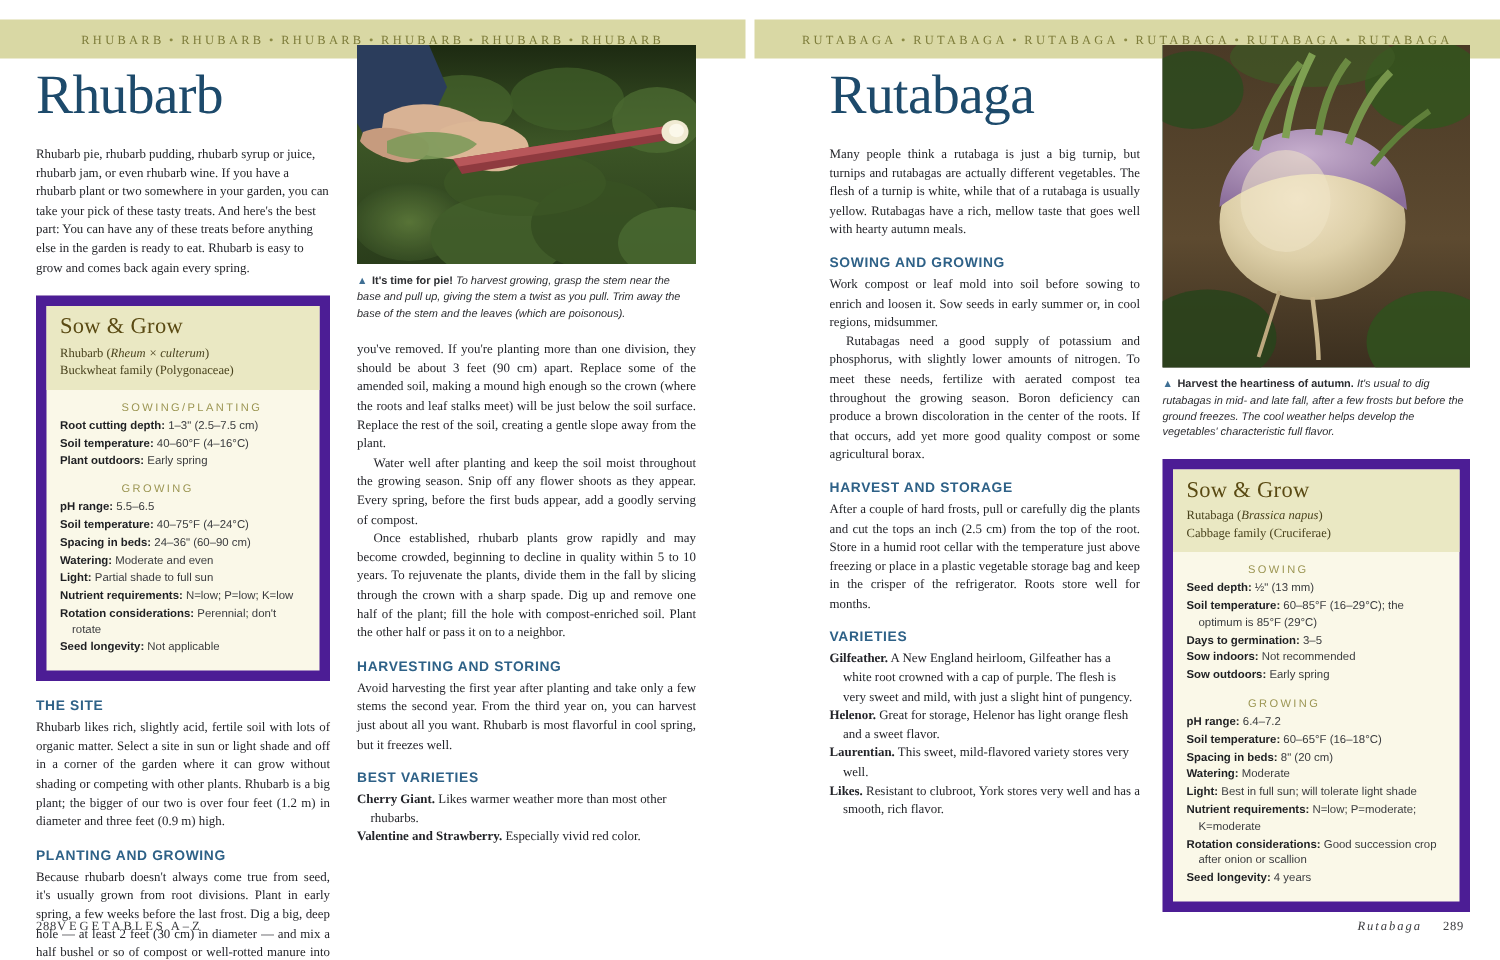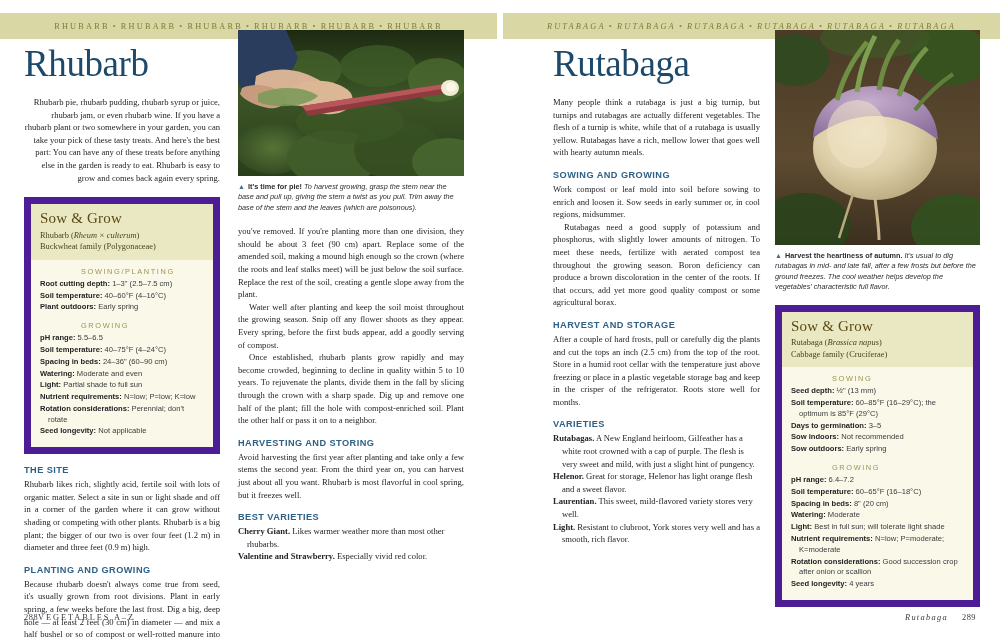--- a/index.html
+++ b/index.html
@@ -20,21 +20,21 @@
     position: absolute;
     top: 13px;
     height: 26px;
     background: #d9d8a4;
     display: flex;
     align-items: center;
     justify-content: center;
     overflow: hidden;
   }
   .band.left  { left: 0px;   width: 497px; }
-  .band.right { left: 503px; width: 497px; font-style: italic; }
+  .band.right { left: 503px; width: 497px; }
   .band-text {
     font-family: "Liberation Serif", serif;
     font-size: 8.3px;
     letter-spacing: 2.2px;
     color: #7d7c3a;
     white-space: nowrap;
   }
   .band-text .dot { color: #8b8a45; padding: 0 3px; }
 
   
@@ -61,21 +61,21 @@
   
   p.body {
     font-family: "Liberation Serif", serif;
     font-size: 8.6px;
     line-height: 12.6px;
     color: #24252a;
     text-align: justify;
     hyphens: auto;
   }
   p.body.indent { text-indent: 11px; }
-  p.body.lead { text-align: right; }
+  p.body.lead { text-align: left; }
 
   h2.sec {
     font-family: Liberation Sans, sans-serif;
     font-size: 9.2px;
     font-weight: bold;
     letter-spacing: 0.45px;
     color: #2e6187;
     margin-top: 11px;
     margin-bottom: 3px;
   }
@@ -279,35 +279,35 @@
 
     <h2 class="sec">BEST VARIETIES</h2>
     <div id="rh-vars">
         <p class="variety"><b>Cherry Giant.</b><span> Likes warmer weather more than most other rhubarbs.</span></p>
         <p class="variety"><b>Valentine and Strawberry.</b><span> Especially vivid red color.</span></p>
       </div>
   </div>
 
   <div class="col col3">
     <h1 class="title">Rutabaga</h1>
-    <p class="body">Many people think a rutabaga is just a big turnip, but turnips and rutabagas are actually different vegetables. The flesh of a turnip is white, while that of a rutabaga is usually yellow. Rutabagas have a rich, mellow lower that goes well with hearty autumn meals.</p>
+    <p class="body">Many people think a rutabaga is just a big turnip, but turnips and rutabagas are actually different vegetables. The flesh of a turnip is white, while that of a rutabaga is usually yellow. Rutabagas have a rich, mellow taste that goes well with hearty autumn meals.</p>
 
     <h2 class="sec">SOWING AND GROWING</h2>
     <p class="body">Work compost or leaf mold into soil before sowing to enrich and loosen it. Sow seeds in early summer or, in cool regions, midsummer.</p>
     <p class="body indent">Rutabagas need a good supply of potassium and phosphorus, with slightly lower amounts of nitrogen. To meet these needs, fertilize with aerated compost tea throughout the growing season. Boron deficiency can produce a brown discoloration in the center of the roots. If that occurs, add yet more good quality compost or some agricultural borax.</p>
 
     <h2 class="sec">HARVEST AND STORAGE</h2>
     <p class="body">After a couple of hard frosts, pull or carefully dig the plants and cut the tops an inch (2.5 cm) from the top of the root. Store in a humid root cellar with the temperature just above freezing or place in a plastic vegetable storage bag and keep in the crisper of the refrigerator. Roots store well for months.</p>
 
     <h2 class="sec">VARIETIES</h2>
     <div id="ru-vars">
-        <p class="variety"><b>Rutabagas.</b><span> A New England heirloom, Gilfeather has a white root crowned with a cap of purple. The flesh is very sweet and mild, with just a slight hint of pungency.</span></p>
+        <p class="variety"><b>Gilfeather.</b><span> A New England heirloom, Gilfeather has a white root crowned with a cap of purple. The flesh is very sweet and mild, with just a slight hint of pungency.</span></p>
         <p class="variety"><b>Helenor.</b><span> Great for storage, Helenor has light orange flesh and a sweet flavor.</span></p>
         <p class="variety"><b>Laurentian.</b><span> This sweet, mild-flavored variety stores very well.</span></p>
-        <p class="variety"><b>Light.</b><span> Resistant to clubroot, York stores very well and has a smooth, rich flavor.</span></p>
+        <p class="variety"><b>Likes.</b><span> Resistant to clubroot, York stores very well and has a smooth, rich flavor.</span></p>
       </div>
   </div>
 
   <div class="col col4" style="top:30px;">
     <div class="photo" style="height:215px;">
       <svg width="205" height="215" viewBox="0 0 205 215" preserveAspectRatio="none">
         <defs>
           <linearGradient id="soil" x1="0" y1="0" x2="0" y2="1">
             <stop offset="0%" stop-color="#4a3a26"></stop>
             <stop offset="60%" stop-color="#5d4a30"></stop>

